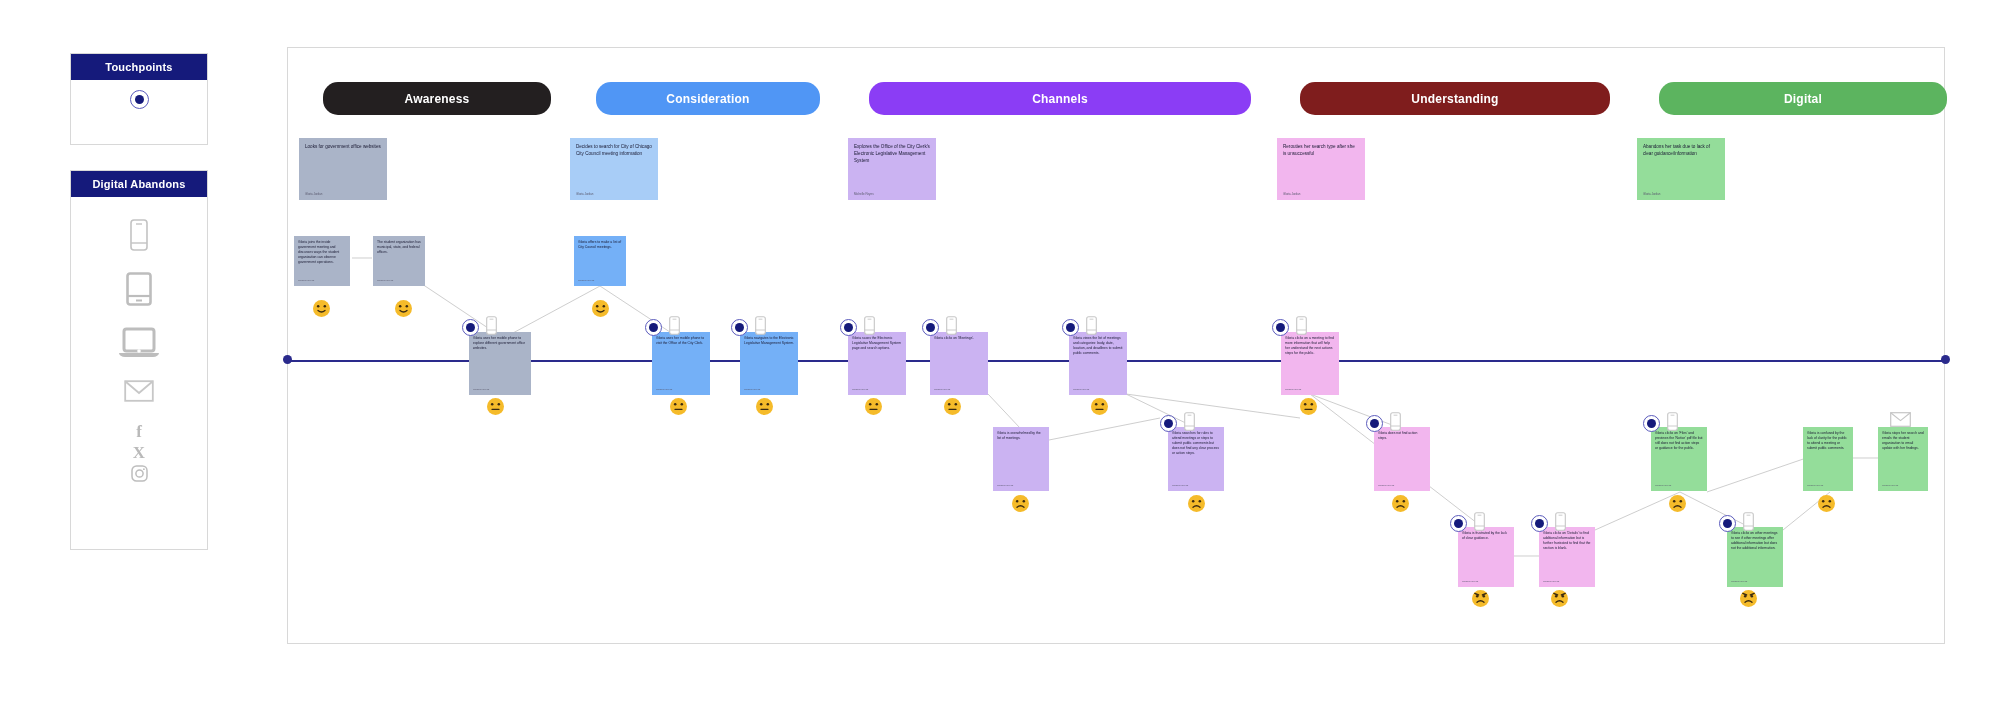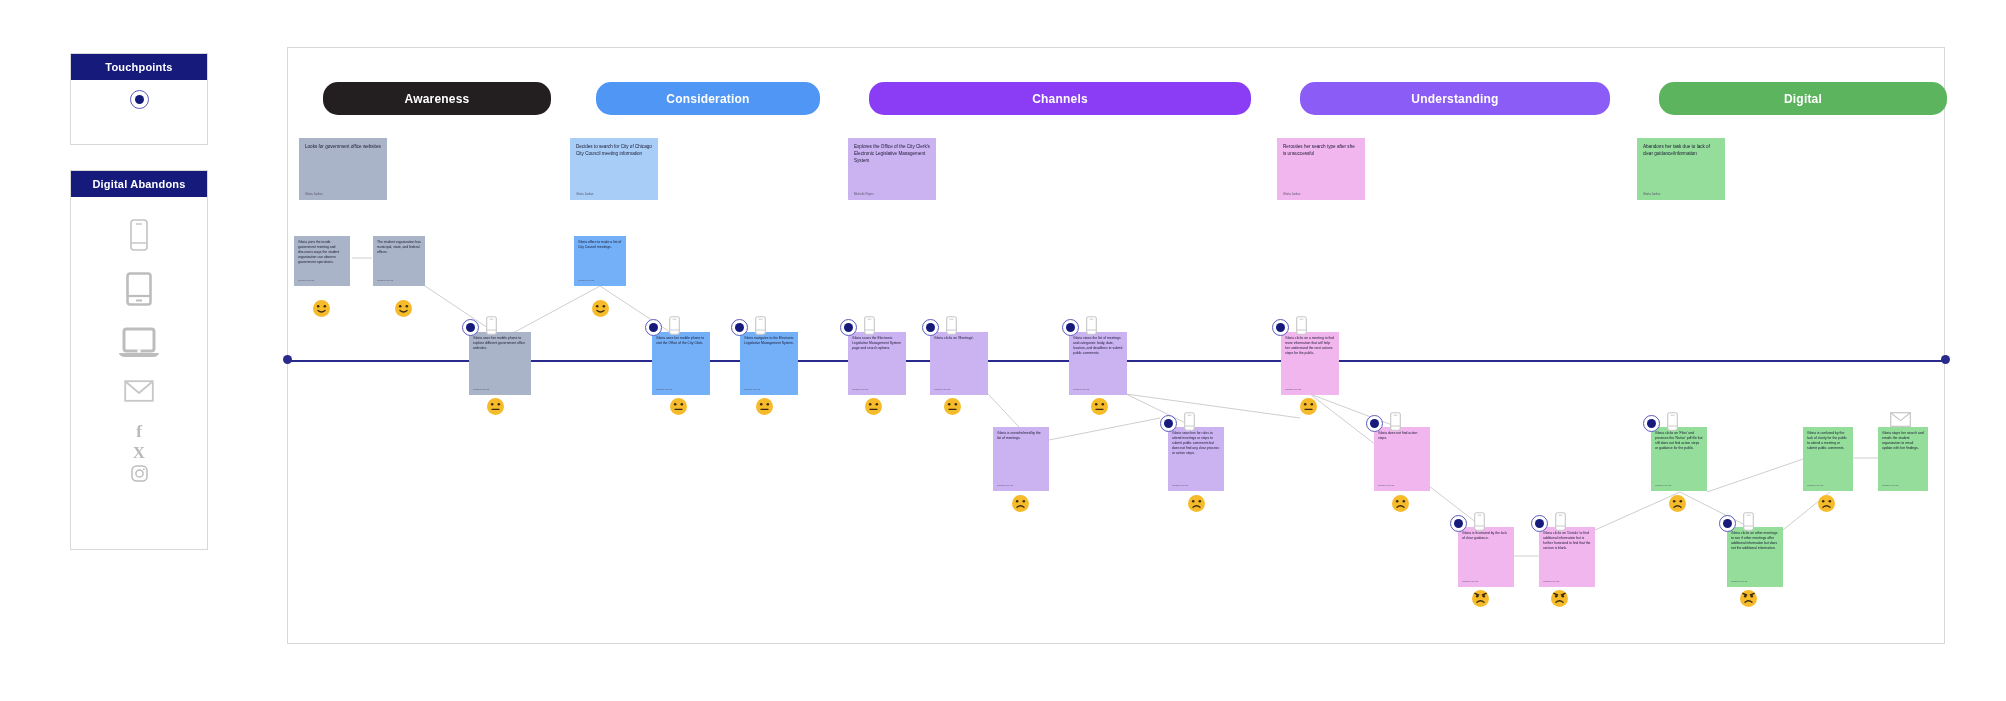--- a/index.html
+++ b/index.html
@@ -232,21 +232,21 @@
   <div id="stage-headers">
       <div class="stage-header" style="left: 297px; width: 228px; background: rgb(35, 31, 32);">
         <span>Awareness</span>
       </div>
       <div class="stage-header" style="left: 570px; width: 224px; background: rgb(80, 150, 245);">
         <span>Consideration</span>
       </div>
       <div class="stage-header" style="left: 843px; width: 382px; background: rgb(139, 61, 245);">
         <span>Channels</span>
       </div>
-      <div class="stage-header" style="left: 1274px; width: 310px; background: #8b5cf6;">
+      <div class="stage-header" style="left: 1274px; width: 310px; background: #7f1d1d;">
         <span>Understanding</span>
       </div>
       <div class="stage-header" style="left: 1633px; width: 288px; background: rgb(92, 180, 95);">
         <span>Digital</span>
       </div>
     </div>
 
   <div id="summary-cards">
       <div class="summary-card" style="left: 299px; background: rgb(170, 180, 200);">
         <div class="sc-text">Looks for government office websites</div>

